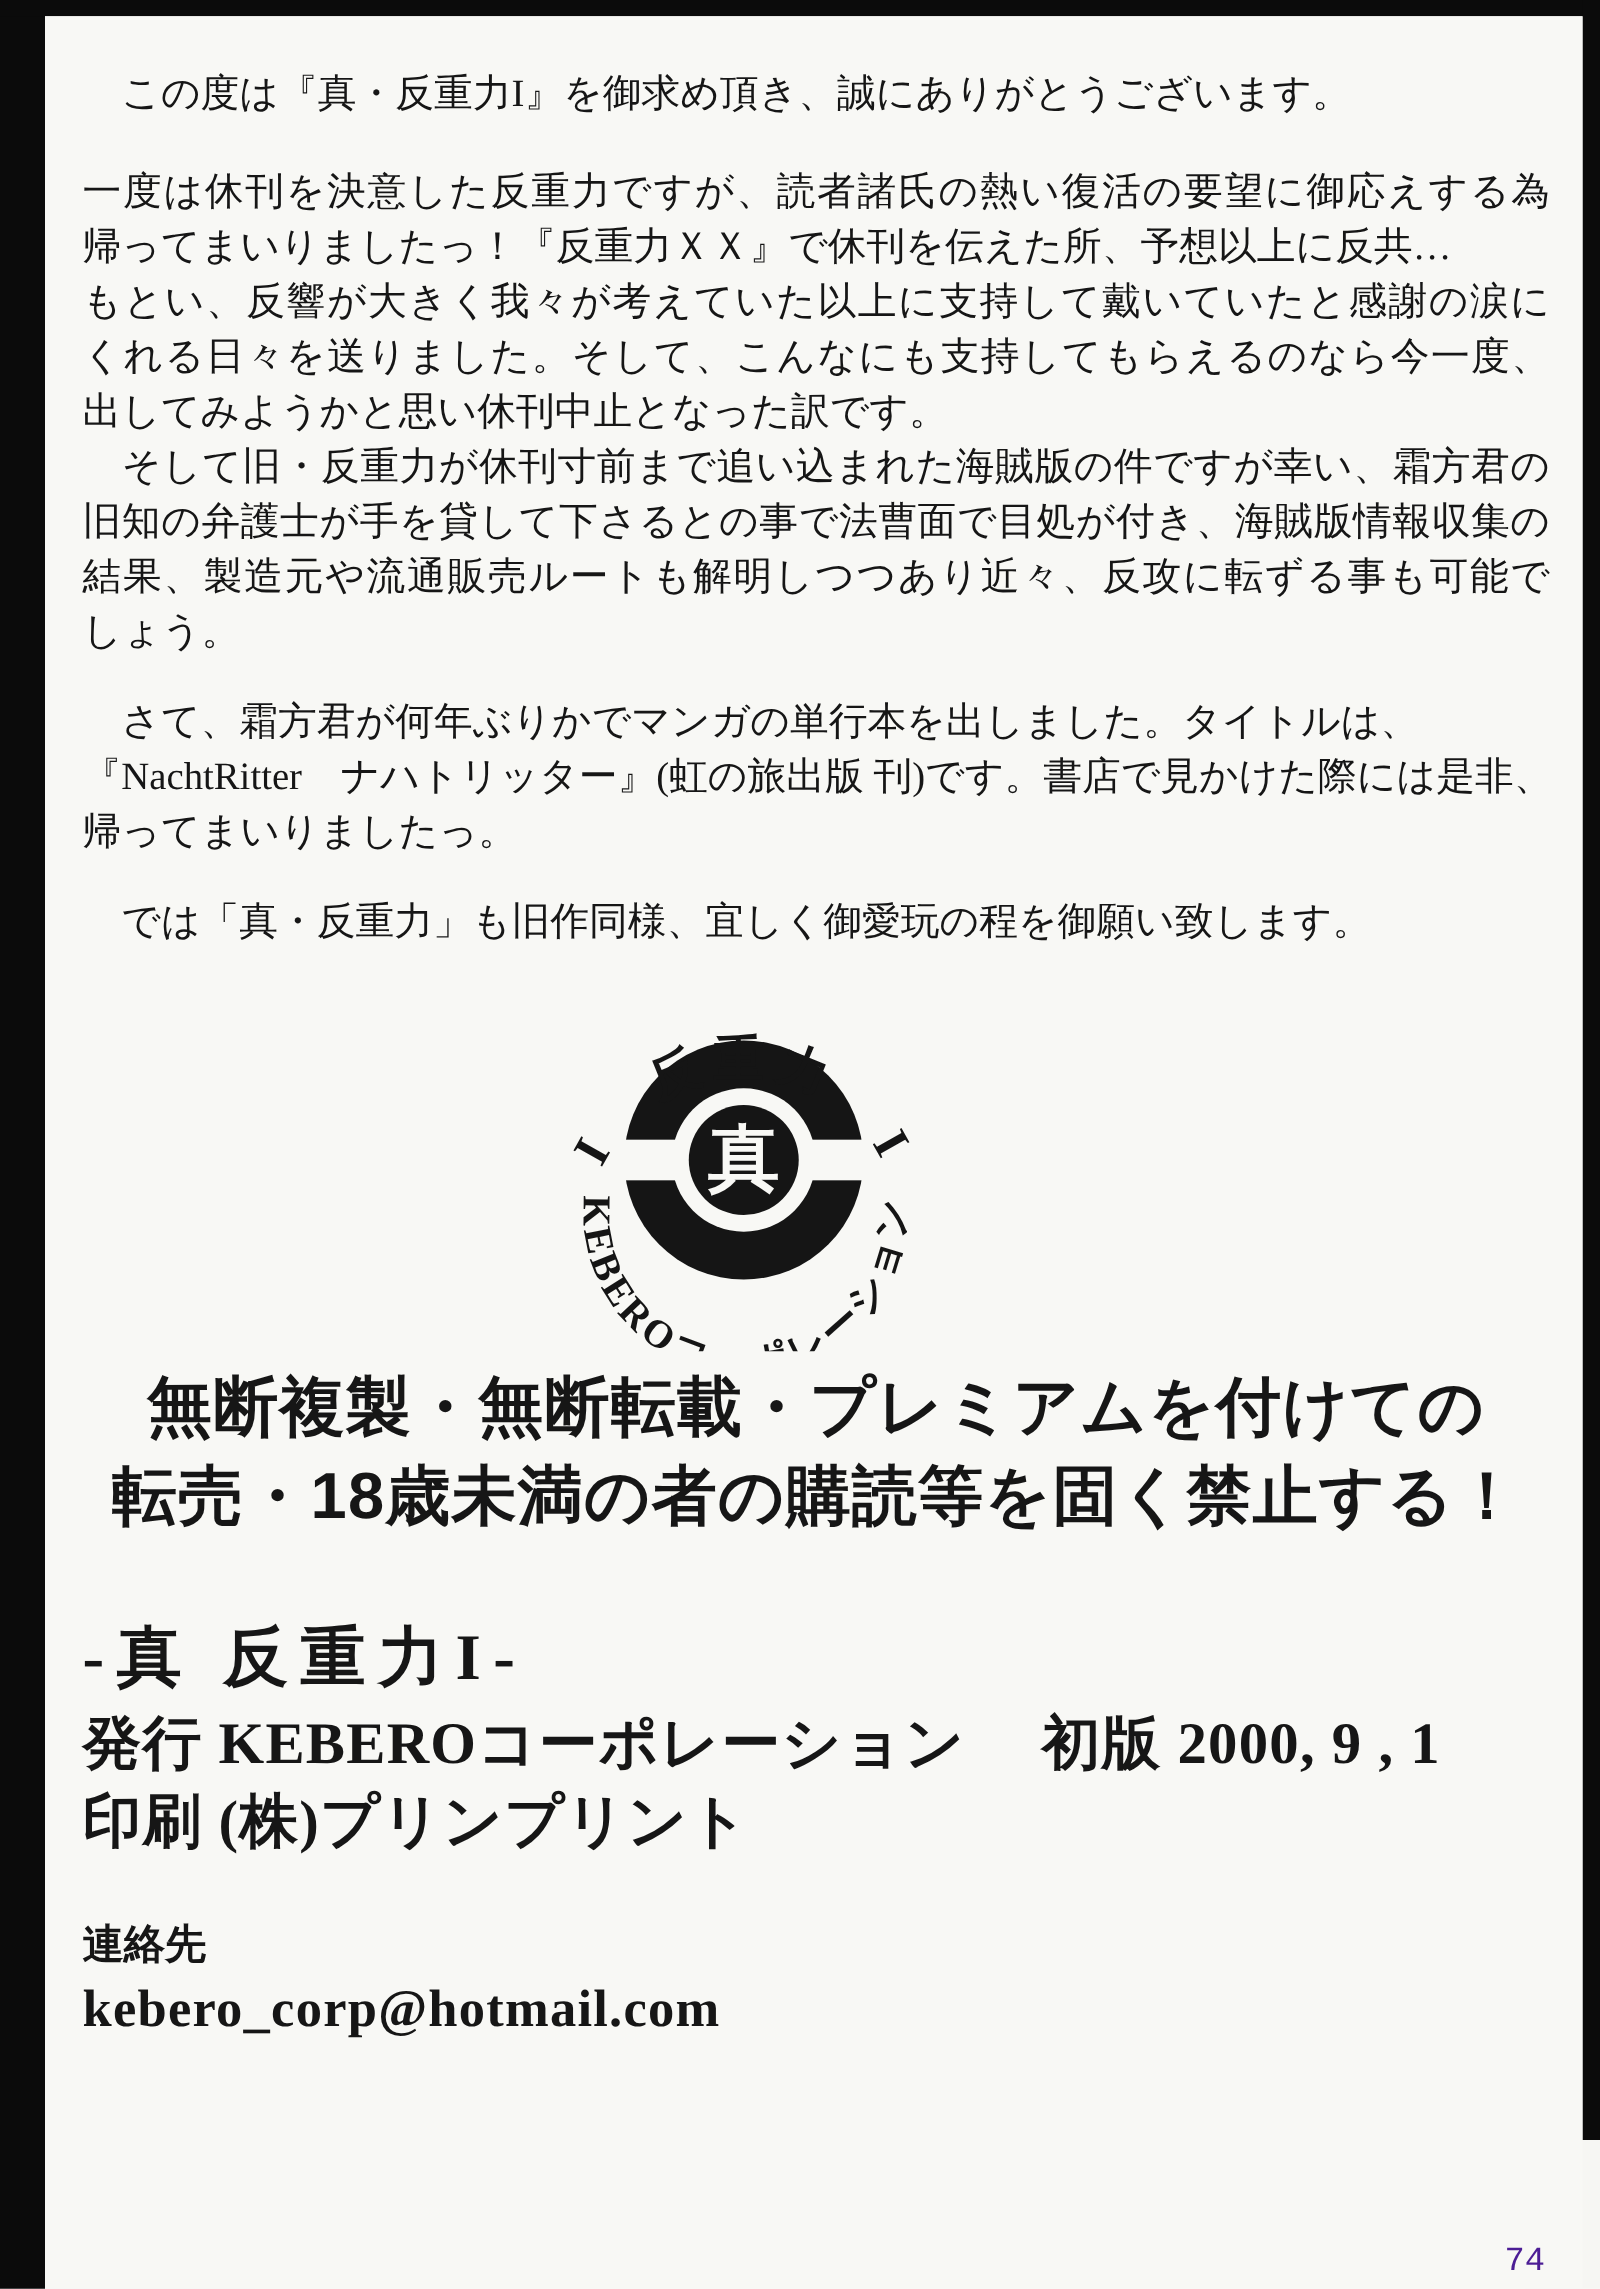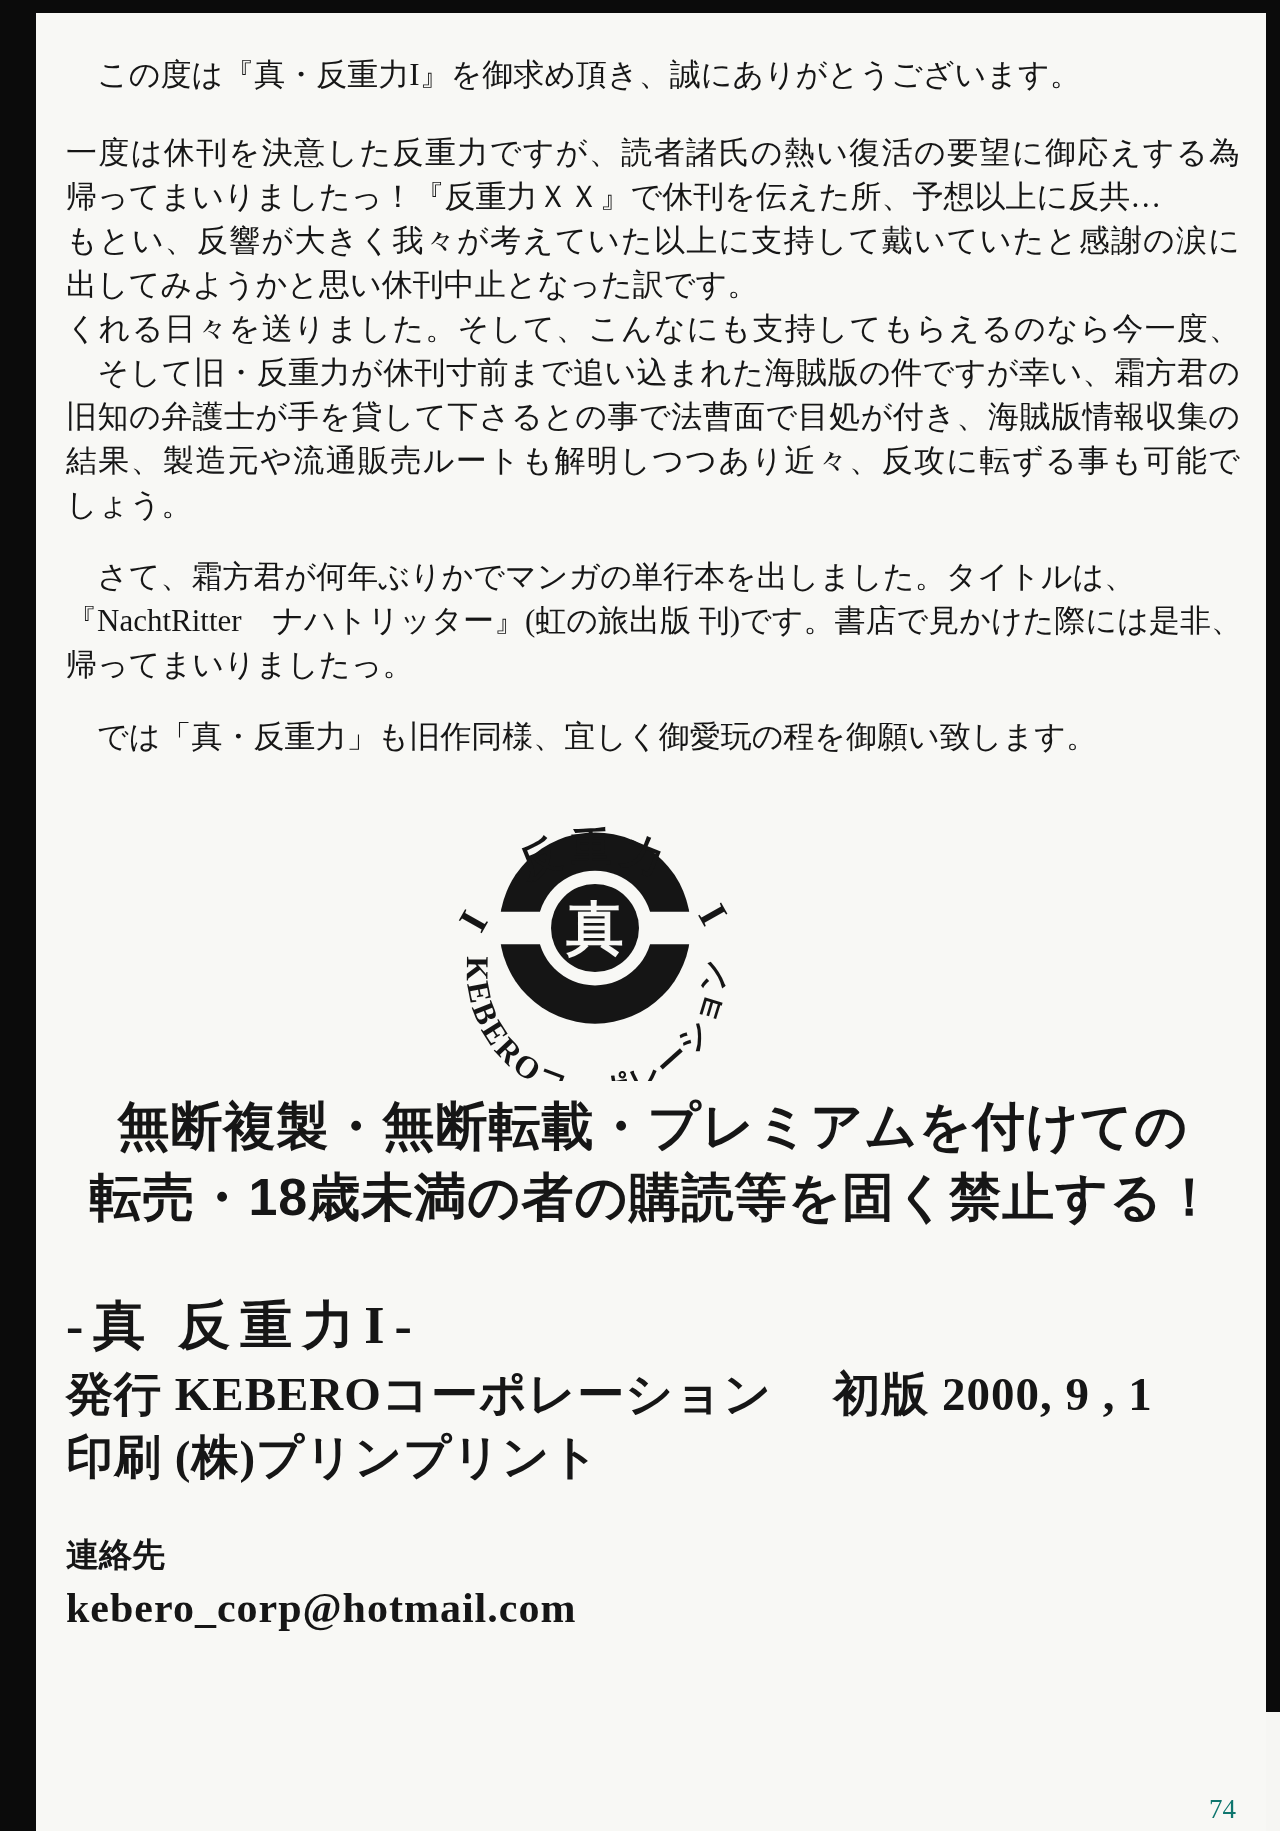--- a/index.html
+++ b/index.html
@@ -69,44 +69,44 @@
     font-size:52px;font-weight:900;letter-spacing:10px;
   }
   .publisher-line{
     margin-top:2px;
     font-size:47px;font-weight:700;letter-spacing:1px;
   }
   .contact-label{margin-top:44px;font-size:33px;font-weight:700;}
   .contact-email{margin-top:6px;font-size:42px;font-weight:700;letter-spacing:1px;}
   .page-number{
     position:absolute;right:30px;bottom:6px;
-    font-family:Liberation Serif, serif;
-    font-size:27px;color:#0f766e;
+    font-family:Liberation Mono, monospace;
+    font-size:27px;color:#4c1d95;
   }
 </style>
 </head>
 <body>
 
 <div class="border-left"></div>
 <div class="border-top"></div>
 <div class="border-right"></div>
 
 <div class="page">
 
 
   <div class="body-text">
     <div class="para p1">
       <div class="ln">　この度は『真・反重力I』を御求め頂き、誠にありがとうございます。</div>
     </div>
     <div class="para p2">
       <div class="ln fill">一度は休刊を決意した反重力ですが、読者諸氏の熱い復活の要望に御応えする為</div>
       <div class="ln">帰ってまいりましたっ！『反重力ＸＸ』で休刊を伝えた所、予想以上に反共…</div>
       <div class="ln fill">もとい、反響が大きく我々が考えていた以上に支持して戴いていたと感謝の涙に</div>
+      <div class="ln fill">くれる日々を送りました。そして、こんなにも支持してもらえるのなら今一度、</div>
       <div class="ln">出してみようかと思い休刊中止となった訳です。</div>
-      <div class="ln fill">くれる日々を送りました。そして、こんなにも支持してもらえるのなら今一度、</div>
     </div>
     <div class="para p3">
       <div class="ln fill">　そして旧・反重力が休刊寸前まで追い込まれた海賊版の件ですが幸い、霜方君の</div>
       <div class="ln fill">旧知の弁護士が手を貸して下さるとの事で法曹面で目処が付き、海賊版情報収集の</div>
       <div class="ln fill">結果、製造元や流通販売ルートも解明しつつあり近々、反攻に転ずる事も可能で</div>
       <div class="ln">しょう。</div>
     </div>
     <div class="para p4">
       <div class="ln">　さて、霜方君が何年ぶりかでマンガの単行本を出しました。タイトルは、</div>
       <div class="ln">『NachtRitter　ナハトリッター』(虹の旅出版 刊)です。書店で見かけた際には是非、</div>

